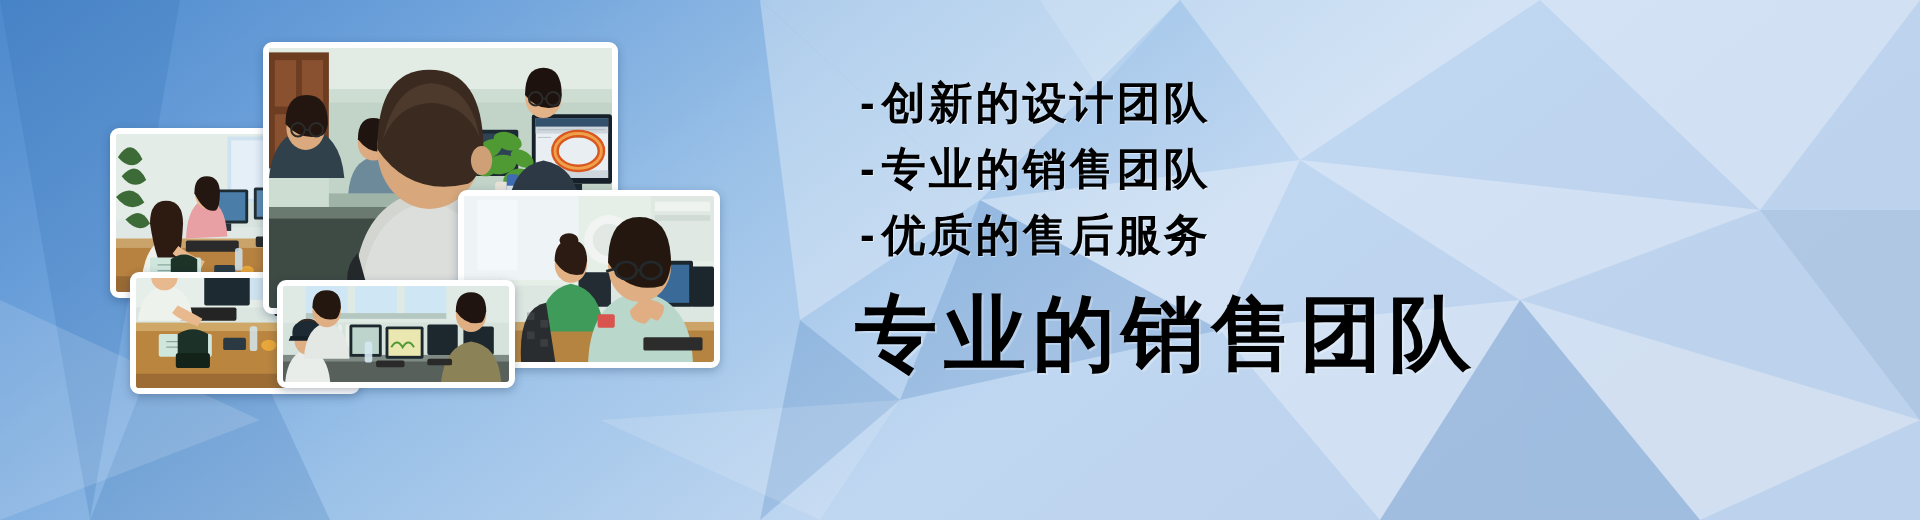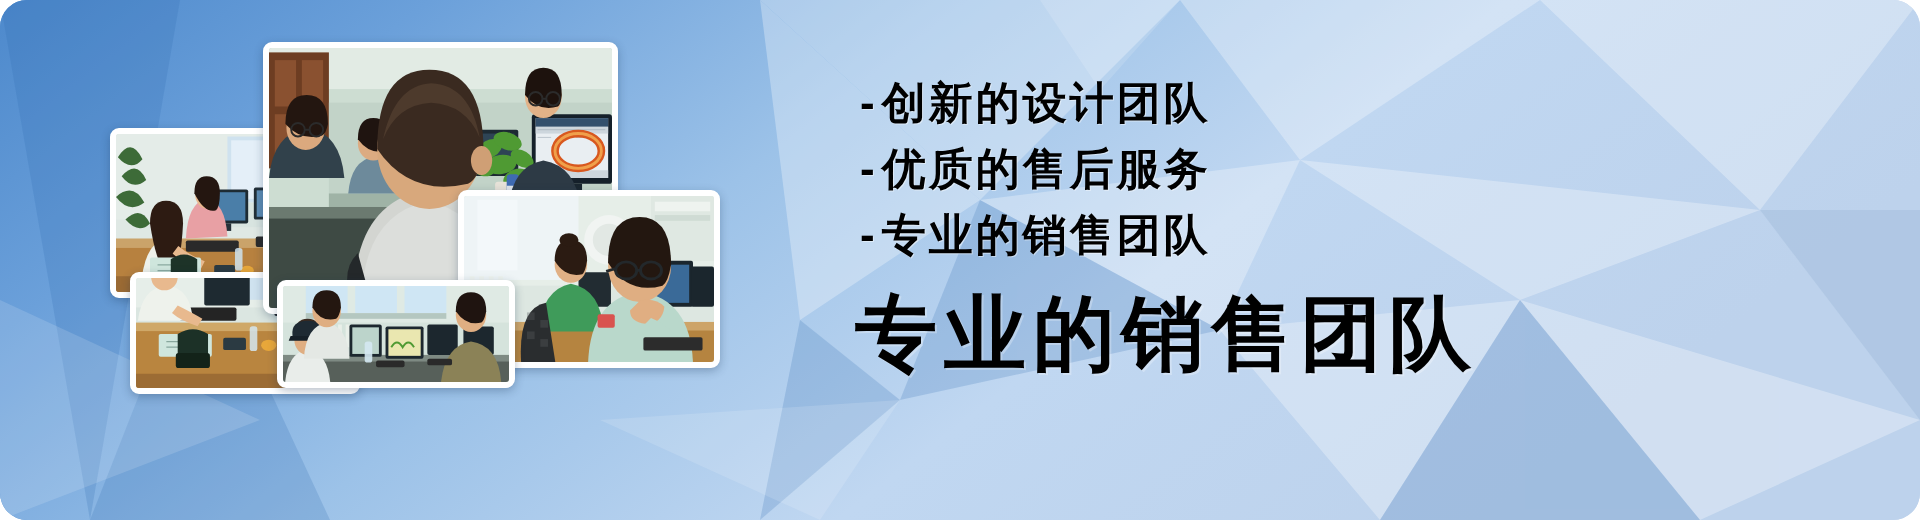--- a/index.html
+++ b/index.html
@@ -16,21 +16,20 @@
     height:520px;
     overflow:hidden;
     background:linear-gradient(108deg,
         #4f8bcd 0%,
         #5d95d4 14%,
         #7fb0e0 32%,
         #a6c8ea 54%,
         #c0d7f1 72%,
         #c9dcf4 86%,
         #b9cfe9 100%);
-    border-radius:27px;
   }
 
   
   .poly-layer {
     position:absolute; inset:0;
     width:100%; height:100%;
     pointer-events:none;
   }
 
   
@@ -430,24 +429,24 @@
 
   </div>
 
   <div class="copy">
 
     <div class="bullets">
       <span class="bullet-line">
         <span class="dash">-</span><span>创新的设计团队</span>
       </span>
       <span class="bullet-line">
+        <span class="dash">-</span><span>专业的销售团队</span>
+      </span>
+      <span class="bullet-line">
         <span class="dash">-</span><span>优质的售后服务</span>
       </span>
-      <span class="bullet-line">
-        <span class="dash">-</span><span>专业的销售团队</span>
-      </span>
     </div>
 
     <div class="headline">专业的销售团队</div>
 
   </div>
 
 </div>
 
 </body></html>

